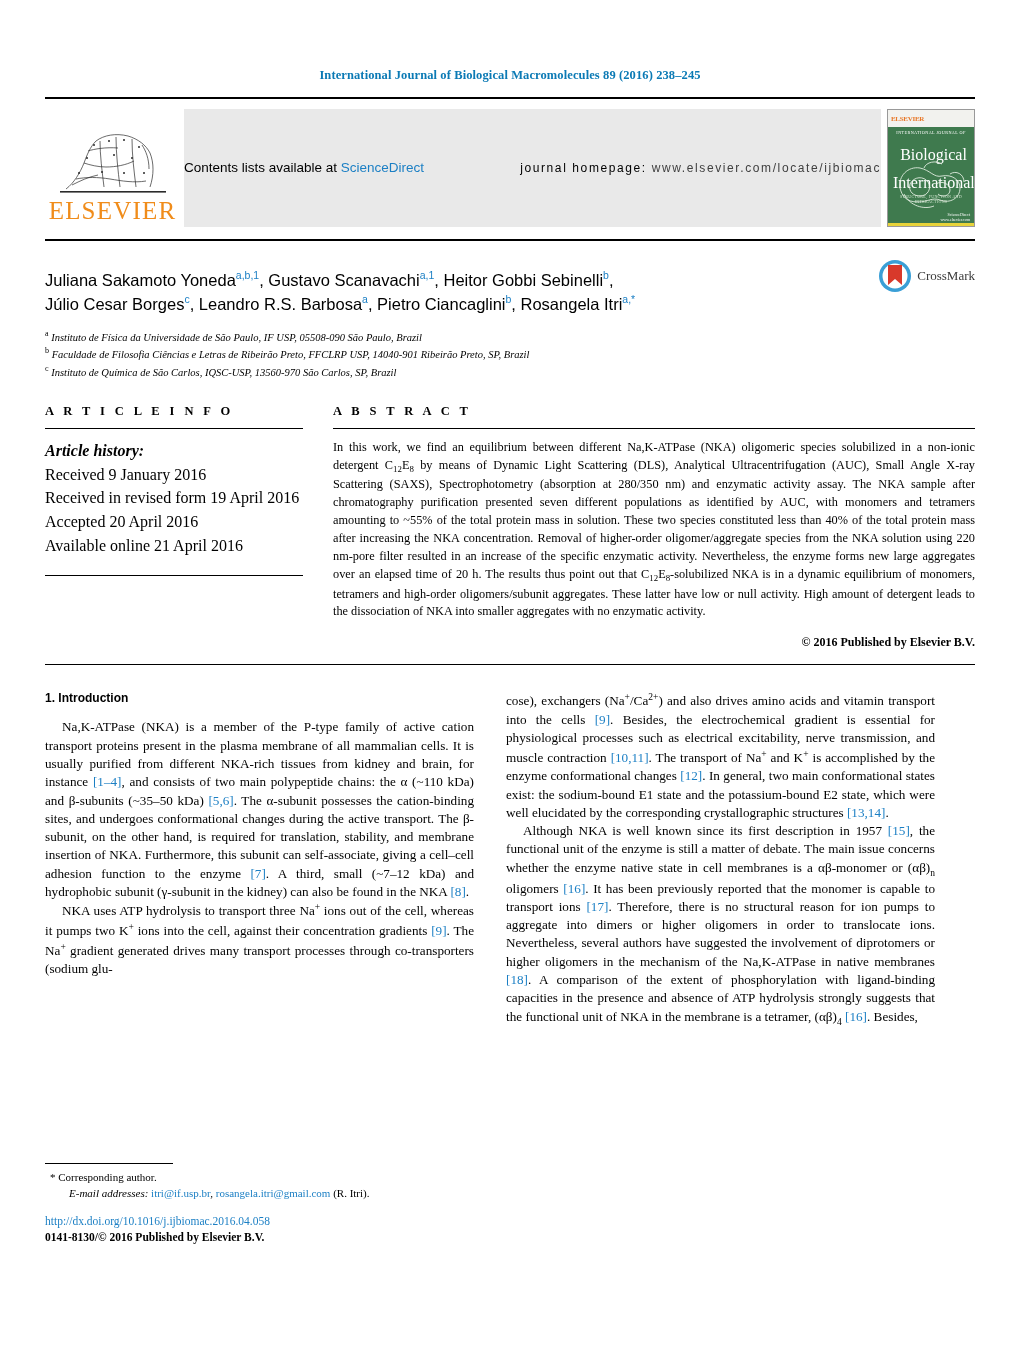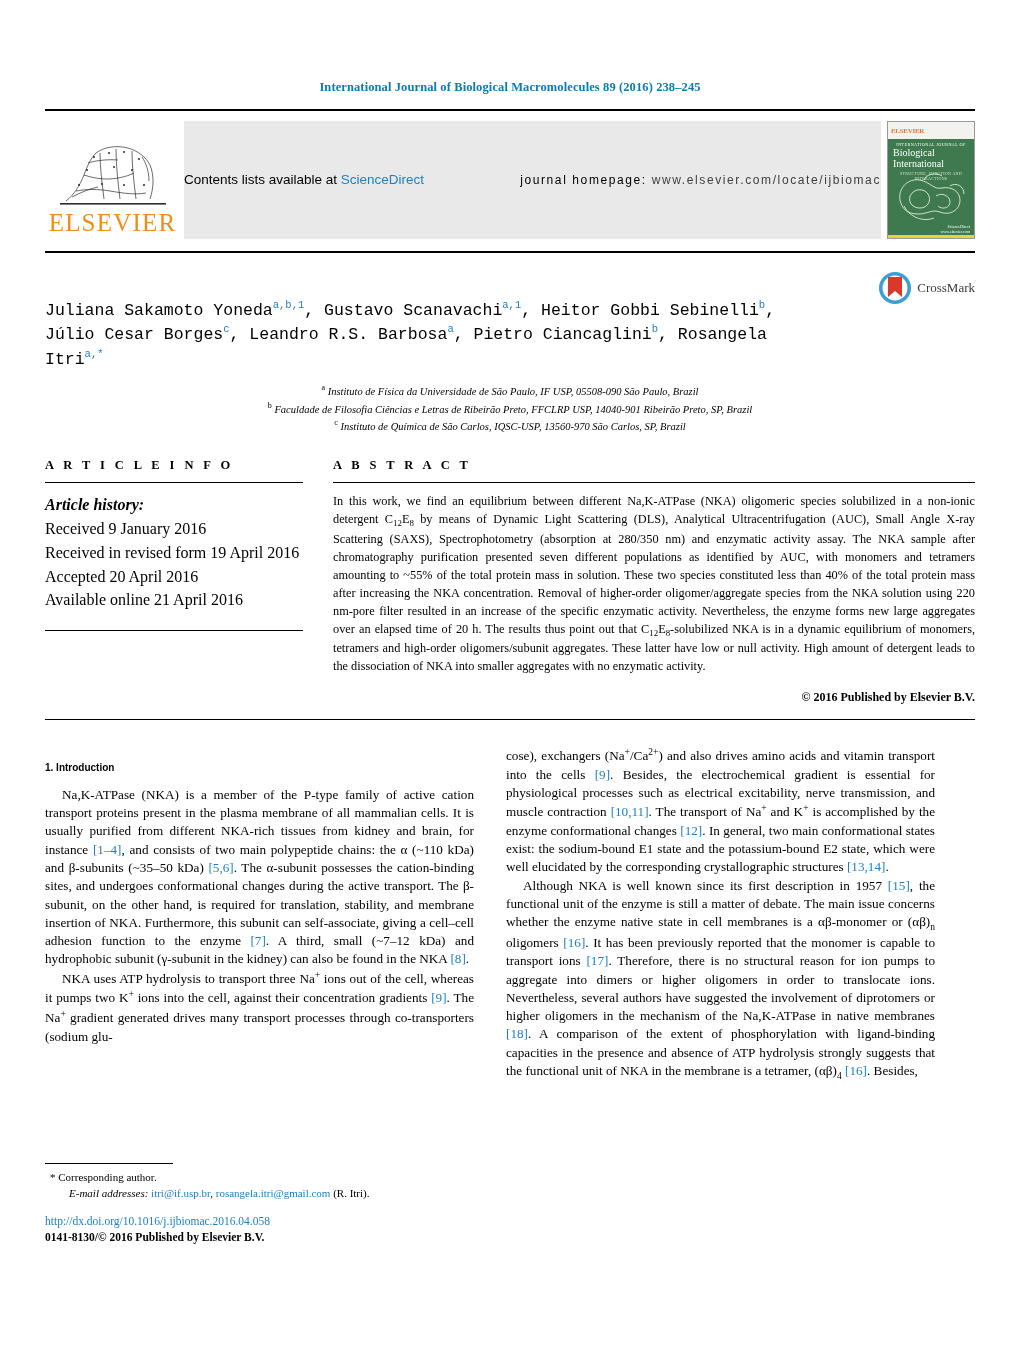--- a/index.html
+++ b/index.html
@@ -13,21 +13,21 @@
     font-family: "Liberation Serif", "DejaVu Serif", serif;
     color: #000000;
     position: relative;
     overflow: hidden;
   }
   .page {
     width: 1020px;
     height: 1260px;
     position: relative;
     box-sizing: border-box;
-    padding: 12px 45px;
+    padding: 0 45px;
   }
 
   
   .running-head {
     text-align: center;
     color: #0b7ab5;
     font-size: 12.5px;
     font-weight: bold;
     padding-top: 68px;
     letter-spacing: .1px;
@@ -110,22 +110,22 @@
     background: #f2f2ee;
     display:flex; align-items:center; justify-content:flex-start;
     padding-left:3px;
   }
   .cov-els { font-size:7px; color:#E8792A; font-weight:bold; letter-spacing:-.3px;}
   .cover .cov-tiny {
     color: #fff; font-size: 4.2px; text-align: center;
     letter-spacing: .4px; margin-top: 3px;
   }
   .cover .cov-main {
-    color: #fff; font-size: 10px; text-align: left;
-    padding-left: 5px; line-height: 1.02; margin-top: 1px;
+    color: #fff; font-size: 16px; text-align: center;
+    padding-left: 5px; line-height: 1.02; margin-top: 12px;
     font-weight: normal;
   }
   .cover .cov-sub {
     color: #cfe3cd; font-size: 4px; text-align: center;
     letter-spacing: .3px; margin-top: 2px;
   }
   .cover .cov-sd {
     position:absolute; bottom:4px; right:4px;
     color:#fff; font-size:4px; text-align:right; line-height:1.3;
   }
@@ -151,33 +151,32 @@
   .paper-title {
     font-family: "Liberation Sans", sans-serif;
     font-size: 25.5px;
     font-weight: normal;
     line-height: 1.22;
     margin: 0;
     max-width: 760px;
     letter-spacing: -.2px;
   }
   .authors {
-    font-family: Liberation Mono, monospace;
+    font-family: Liberation Sans, sans-serif;
     font-size: 16.5px;
     line-height: 1.45;
-    margin-top: 21px;
+    margin-top: 3px;
     max-width: 790px;
   }
   .authors sup { color: #1b7fc4; font-size: 10.5px; }
   .affils {
     margin-top: 11px;
     font-size: 10.5px;
     font-style: italic;
     line-height: 1.42;
-    text-align: center;
   }
   .affils sup { font-style: normal; font-size: 8px; }
 
   
   .info-abstract {
     margin-top: 24px;
     display: flex;
     gap: 30px;
   }
   .col-info { width: 258px; flex: 0 0 258px; }
@@ -208,23 +207,23 @@
 
   
   .body-cols {
     margin-top: 26px;
     display: flex;
     gap: 32px;
   }
   .bcol { width: 429px; flex: 0 0 429px; }
   .sec-h {
     font-family: "Liberation Sans", sans-serif;
-    font-size: 10px;
+    font-size: 12px;
     font-weight: bold;
-    margin: 16px 0 13px 0;
+    margin: 0 0 13px 0;
   }
   .bp {
     font-size: 13.2px;
     line-height: 1.385;
     text-align: justify;
     margin: 0;
     text-indent: 17px;
     hyphens: none;
   }
   .ref { color: #1b7fc4; }

